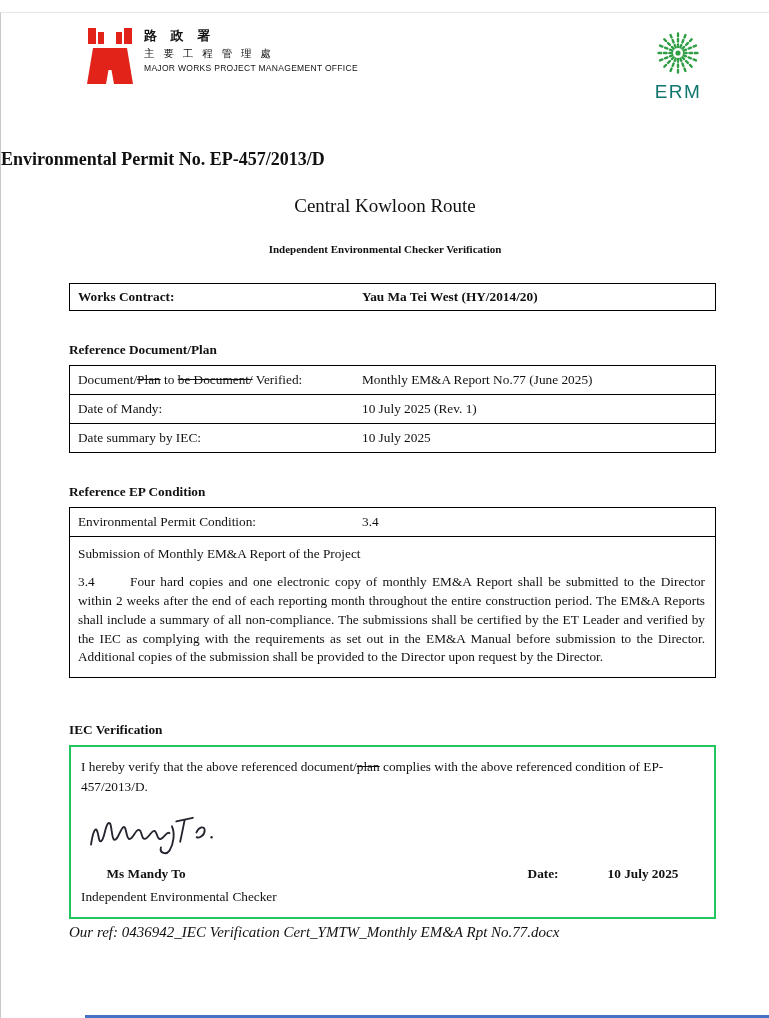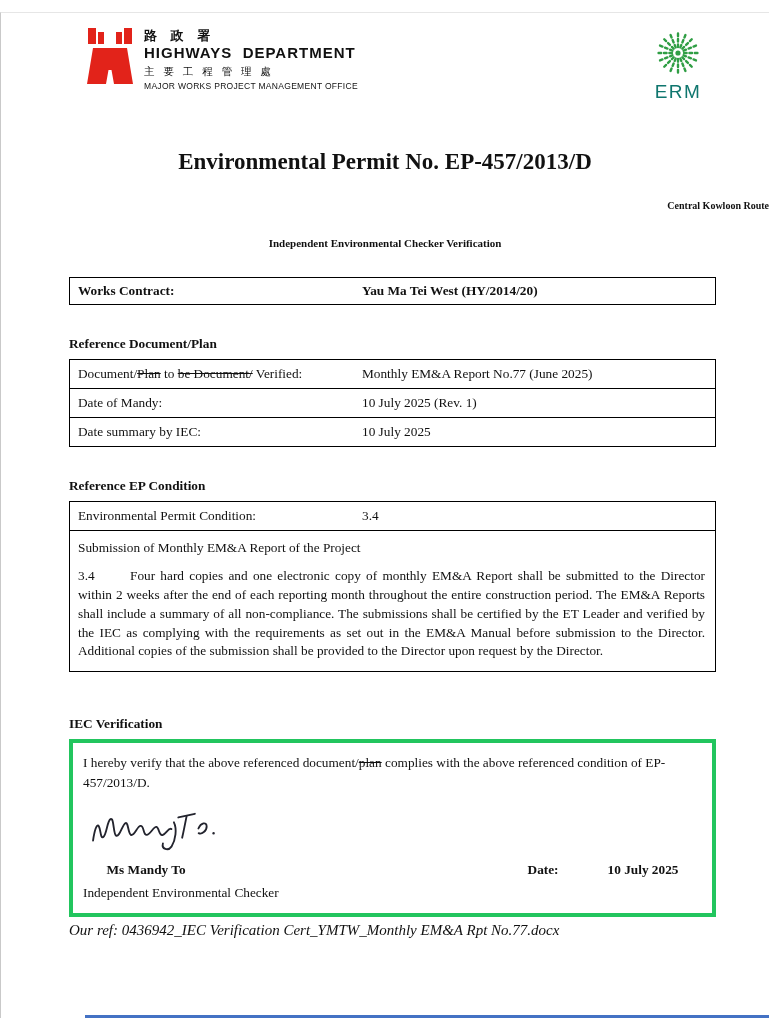--- a/index.html
+++ b/index.html
@@ -18,22 +18,22 @@
   .hyd-text { padding-top:1px; font-family:"Liberation Sans", sans-serif; }
   .hyd-text .cn1 { font-size:13px; font-weight:bold; letter-spacing:5px; line-height:1.25; white-space:pre; }
   .hyd-text .en1 { font-size:15px; font-weight:bold; letter-spacing:1px; line-height:1.2; white-space:pre; }
   .hyd-text .cn2 { font-size:10.5px; letter-spacing:3px; margin-top:3px; white-space:pre; }
   .hyd-text .en2 { font-size:8.5px; letter-spacing:0.3px; margin-top:2px; }
   .erm-block { display:flex; flex-direction:column; align-items:center; margin-right:2px; }
   .erm-block svg { width:54px; height:52px; display:block; }
   .erm-label { font-family:"Liberation Sans", sans-serif; font-size:19px; color:#0f766e; letter-spacing:1.5px; margin-top:2px; }
 
   
-  .title1 { text-align:center; font-weight:bold; font-size:23px; margin-top:46px; }
-  .title2 { text-align:right; font-weight:bold; font-size:10px; margin-top:25px; }
+  .title1 { text-align:left; font-weight:bold; font-size:18px; margin-top:46px; }
+  .title2 { text-align:center; font-weight:normal; font-size:19px; margin-top:25px; }
   .title3 { text-align:center; font-weight:bold; font-size:11px; margin-top:26px; }
 
   
   .content { margin:0 53px 0 68px; font-size:13.3px; }
 
   .tbl { border:1px solid #000; }
   .trow { display:flex; border-bottom:1px solid #000; }
   .trow:last-child { border-bottom:none; }
   .cell-label { width:292px; padding:6px 8px 6px 8px; }
   .cell-value { flex:1; padding:6px 8px 6px 0; }
@@ -45,21 +45,21 @@
 
   .section-heading { font-weight:bold; font-size:13.3px; margin-top:31px; margin-bottom:7px; }
 
   .ep-body-cell { padding:8px 10px 10px 8px; line-height:1.42; }
   .ep-sub-title { margin-bottom:9px; }
   .ep-clause { text-align:justify; }
   .clause-no { display:inline-block; width:52px; }
 
   
   .iec-heading { margin-top:44px; }
-  .iec-box { border:4px solid #22c55e; padding:10px 10px 12px 10px; }
+  .iec-box { border:2px solid #22c55e; padding:10px 10px 12px 10px; }
   .iec-statement { line-height:1.45; }
   .signature-wrap { margin:12px 0 2px 4px; height:54px; }
   .signature-wrap svg { width:130px; height:52px; transform:rotate(-3deg); }
   .sig-row { display:flex; align-items:baseline; margin-top:4px;justify-content:center; }
   .sig-name { width:421px; }
   .date-label { width:80px; }
   .sig-title { margin-top:7px; }
 
   .footer-ref { font-style:italic; font-size:15px; margin:5px 53px 0 68px; }
 
@@ -79,21 +79,20 @@
             <rect x="2" y="1" width="8" height="16"></rect>
             <rect x="12" y="5" width="6" height="12"></rect>
             <rect x="30" y="5" width="6" height="12"></rect>
             <rect x="38" y="1" width="8" height="16"></rect>
             <path d="M7,21 L41,21 L47,57 L28,57 L25.5,43 L22.5,43 L20,57 L1,57 Z"></path>
           </g>
         </svg>
       </div>
       <div class="hyd-text">
         <div class="cn1">路 政 署</div>
-        <div class="en1">HIGHWAYS  DEPARTMENT</div>
         <div class="cn2">主 要 工 程 管 理 處</div>
         <div class="en2">MAJOR WORKS PROJECT MANAGEMENT OFFICE</div>
       </div>
     </div>
     <div class="erm-block">
       <svg viewBox="0 0 50 48" aria-hidden="true">
         <g stroke="#2F9E44" stroke-width="2.2" stroke-dasharray="2.4 2.6" stroke-linecap="round">
           <line x1="25" y1="6" x2="25" y2="19"></line>
           <line x1="25" y1="6" x2="25" y2="19" transform="rotate(22.5 25 24)"></line>
           <line x1="25" y1="6" x2="25" y2="19" transform="rotate(45 25 24)"></line>

